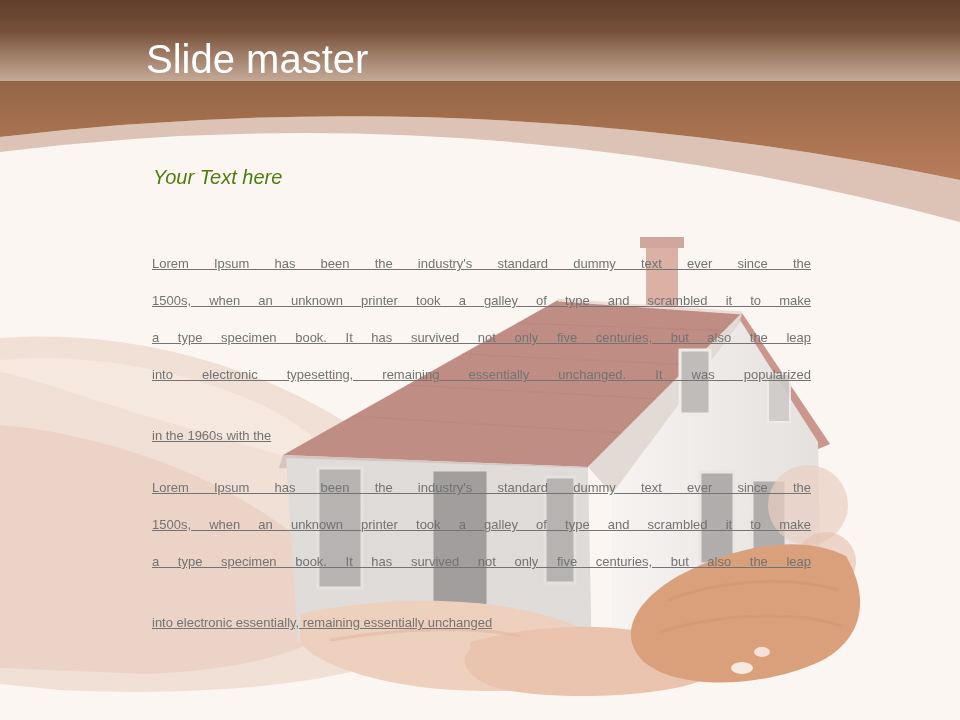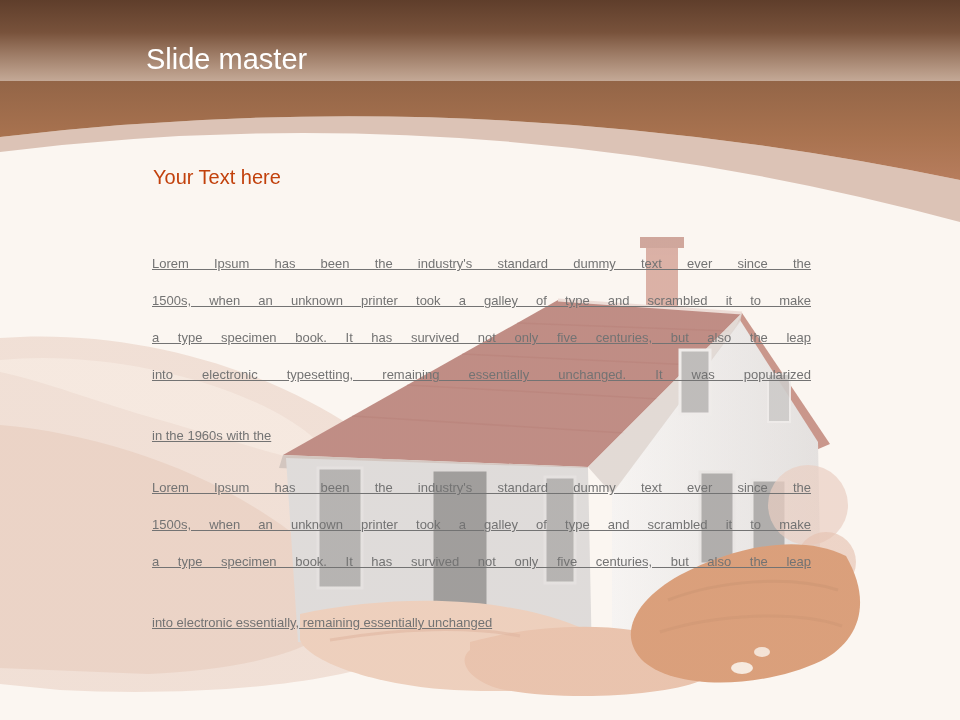--- a/index.html
+++ b/index.html
@@ -6,26 +6,26 @@
   .slide{
     position:relative;
     width:960px;height:720px;
     overflow:hidden;
     background:#fbf6f1;
     font-family:"Liberation Sans","DejaVu Sans",sans-serif;
   }
   .bg-svg{position:absolute;left:0;top:0;width:960px;height:720px;display:block;}
   .title{
     position:absolute;left:146px;top:35px;
-    font-size:29px;line-height:48px;font-weight:400;
+    font-size:40px;line-height:48px;font-weight:400;
     color:#ffffff;letter-spacing:0;
   }
   .body-label{
     position:absolute;left:153px;top:164px;
-    font-size:20px;line-height:26px;color:#c2410c;
+    font-size:20px;line-height:26px;color:#4d7c0f;font-style:italic;
   }
   .para{
     position:absolute;left:152px;width:659px;
     font-size:13px;color:#737373;text-decoration:underline;
   }
   .para1{top:245px;}
   .para2{top:469px;}
   .tline{
     height:37px;line-height:37px;
     text-align:justify;text-align-last:justify;

